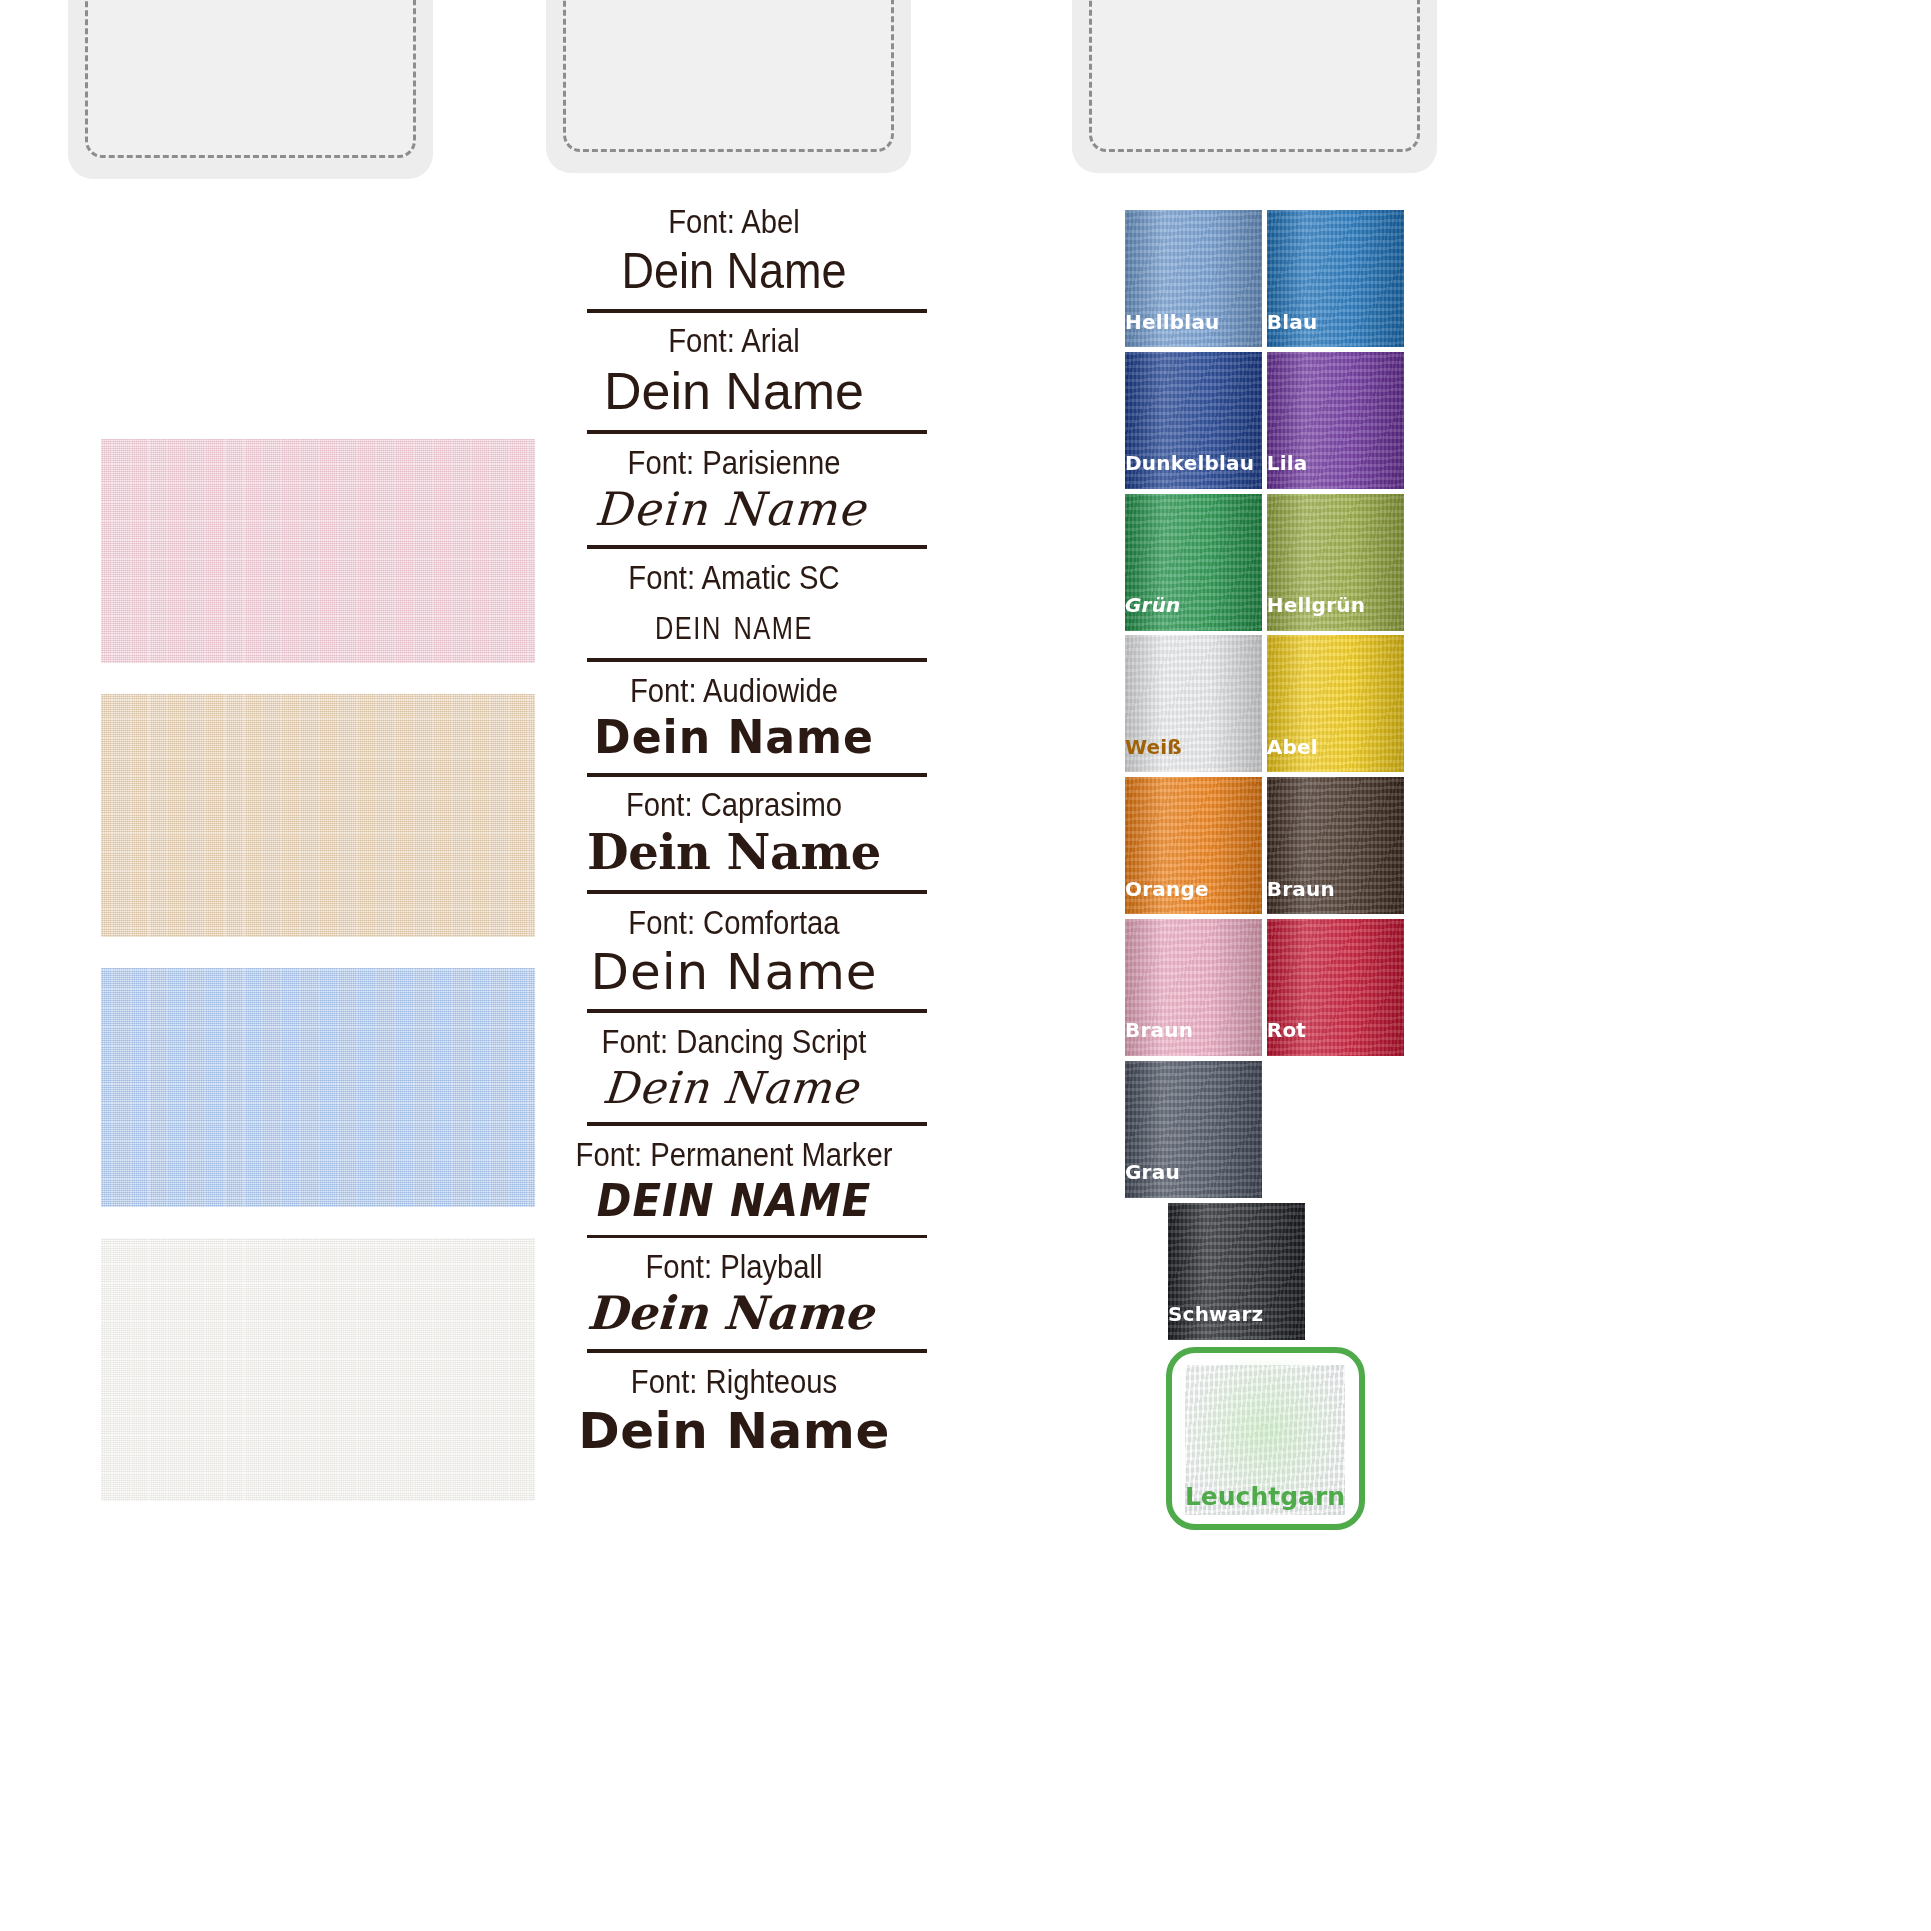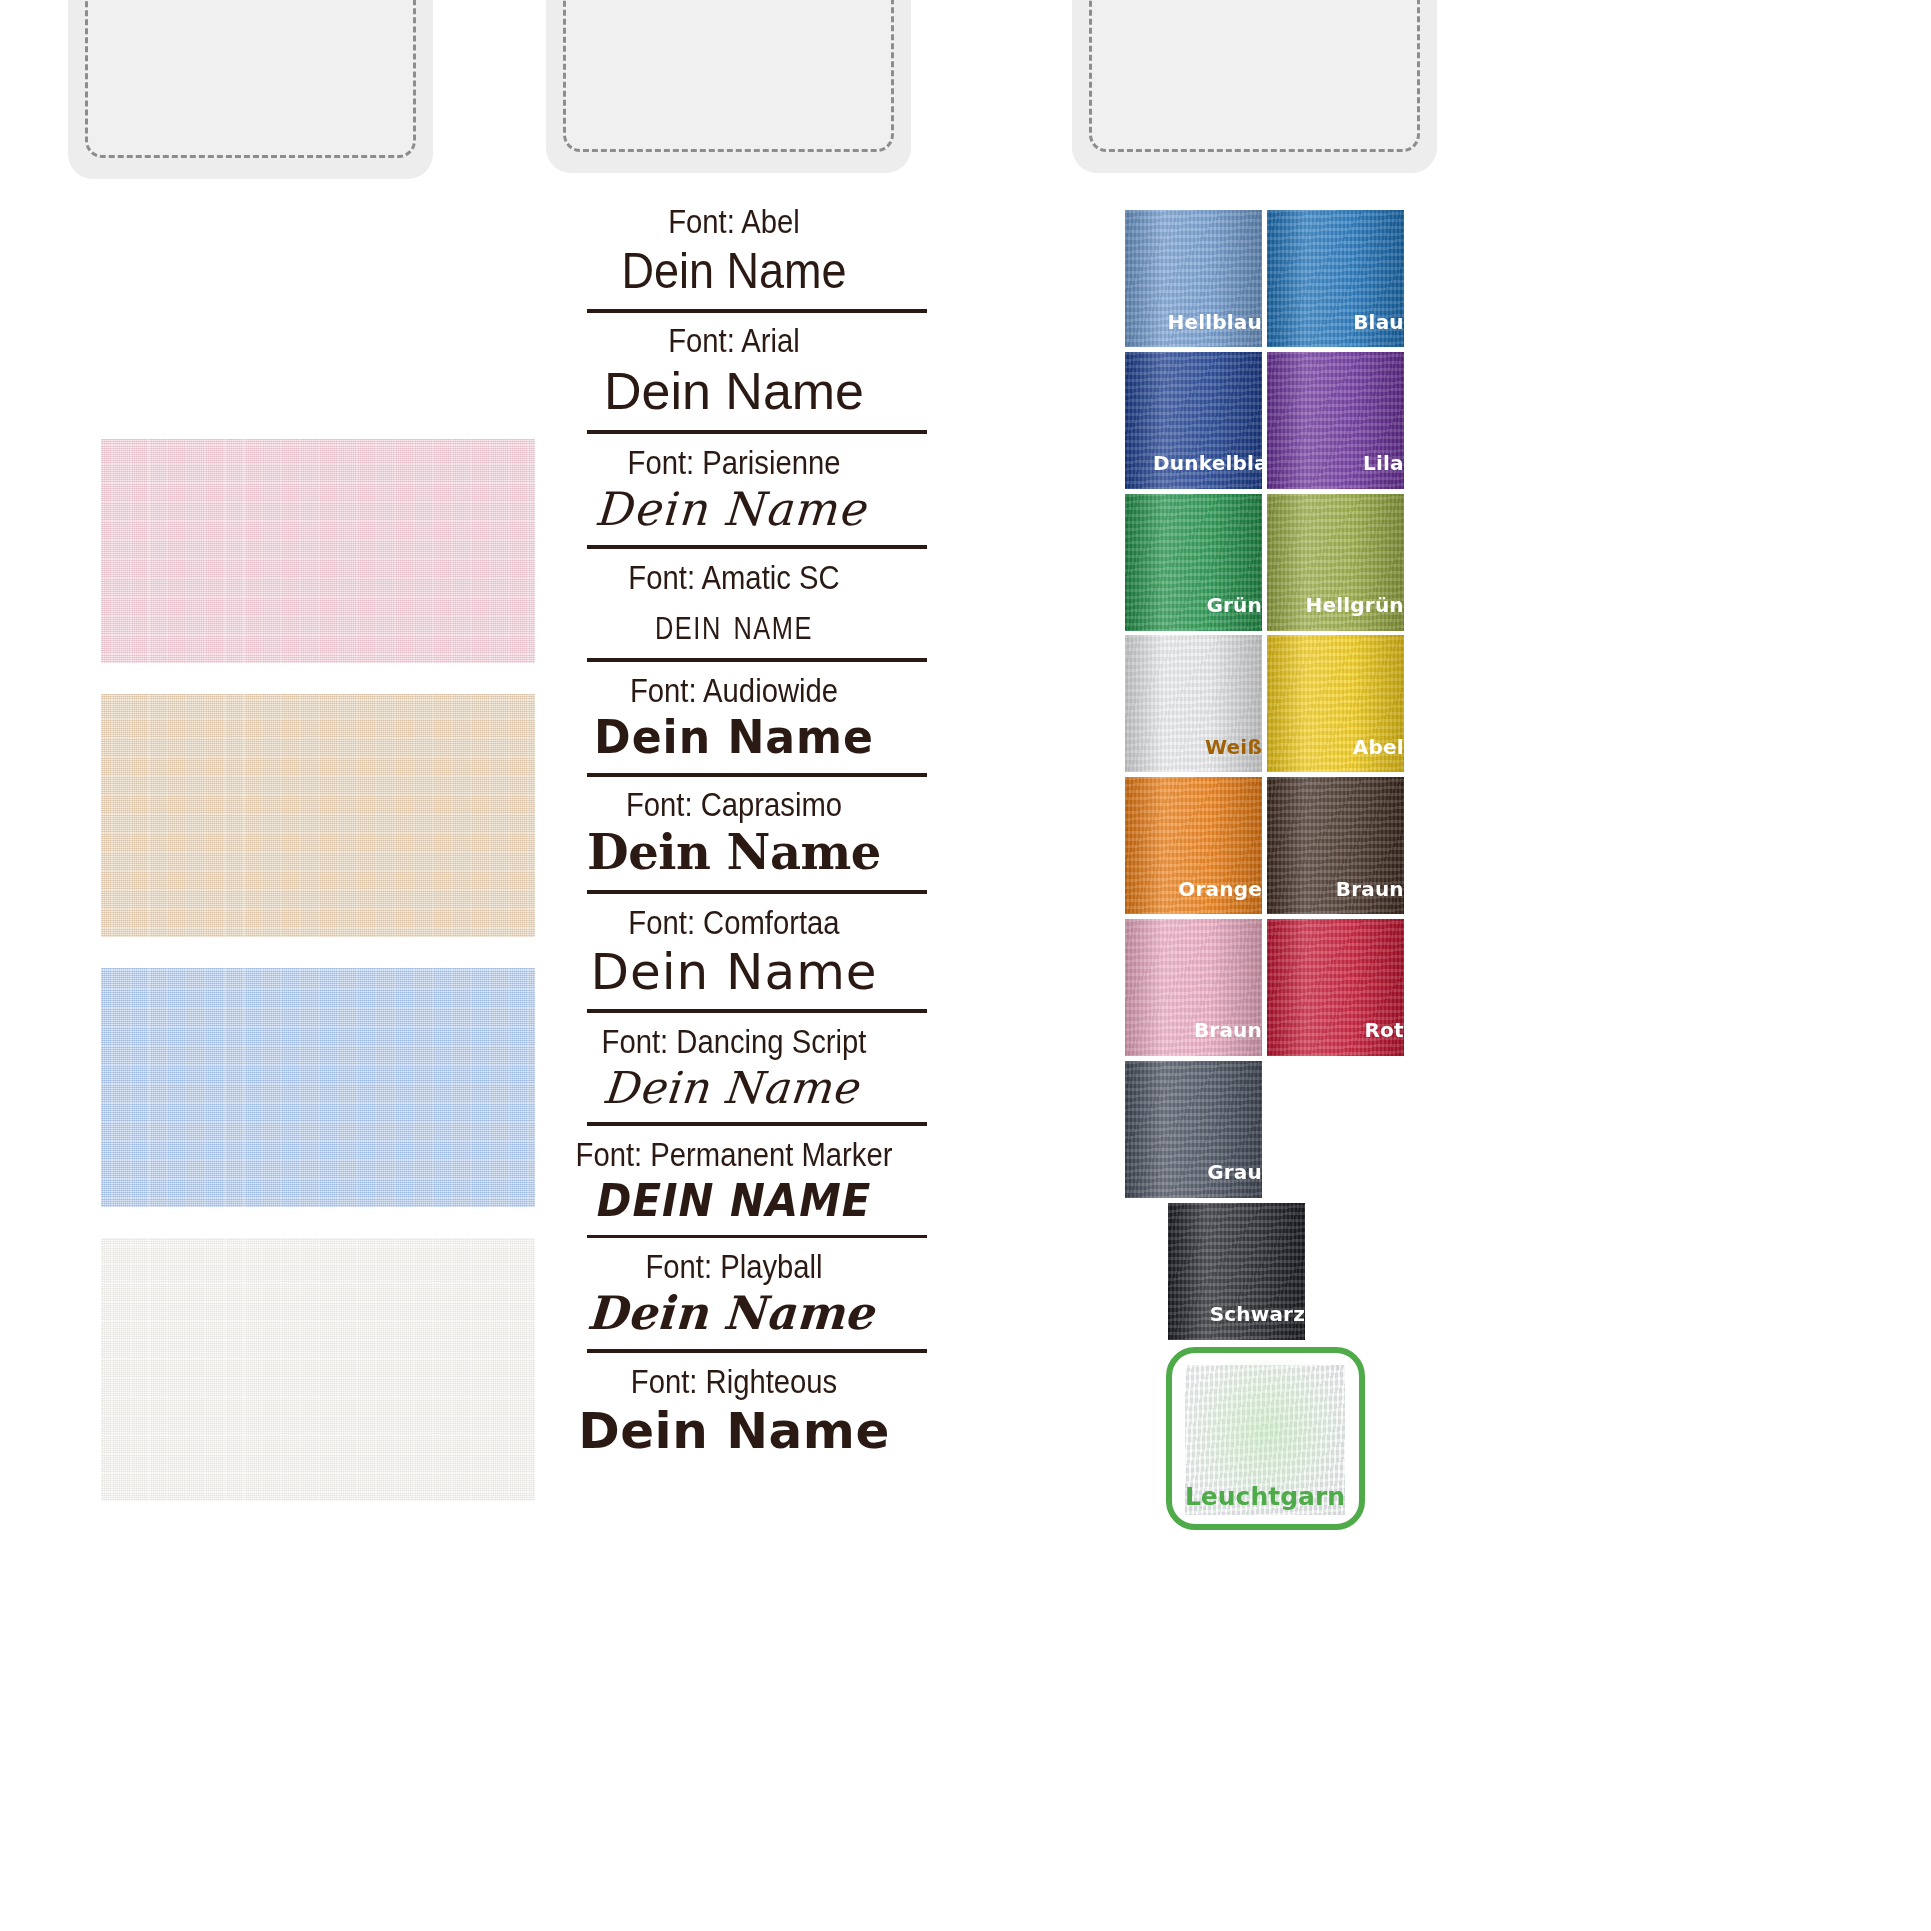--- a/index.html
+++ b/index.html
@@ -95,27 +95,26 @@
     background-image:
       repeating-linear-gradient(91deg, rgba(255,255,255,.10) 0 1.9px, rgba(0,0,0,.06) 1.9px 3.9px),
       repeating-linear-gradient(178deg, rgba(255,255,255,.14) 0 2.9px, rgba(0,0,0,.05) 2.9px 6.8px);
   }
   .thread-sw .gloss{
     position:absolute;inset:0;
     background:linear-gradient(90deg, rgba(0,0,0,.16) 0%, rgba(255,255,255,.20) 28%, rgba(255,255,255,.10) 62%, rgba(0,0,0,.18) 100%);
   }
   .thread-lbl{
     position:absolute;left:0;right:0;bottom:13.5px;
-    text-align:right;
+    text-align:left;
     font-family:"DejaVu Sans",sans-serif;
     font-weight:700;
     font-size:20px;
     color:#ffffff;
     letter-spacing:0.2px;
-    padding-left:28px;
   }
   .thread-lbl.dark{color:#a16207;}
 
   .leucht-wrap{
     margin-top:7.7px;
     width:280px;display:flex;justify-content:center;
   }
   .leucht{
     position:relative;
     width:199px;height:183px;
@@ -244,21 +243,21 @@
         <div class="thread-sw" style="background: rgb(27, 63, 147);">
           <div class="tex"></div>
           <div class="gloss"></div>
           <div class="thread-lbl">Dunkelblau</div>
         </div>
         <div class="thread-sw" style="background: rgb(107, 47, 158);">
           <div class="tex"></div>
           <div class="gloss"></div>
           <div class="thread-lbl">Lila</div>
         </div>
-        <div class="thread-sw" style="background: rgb(31, 147, 72);">
+        <div class="thread-sw" style="background: rgb(31, 147, 72); font-style: italic;">
           <div class="tex"></div>
           <div class="gloss"></div>
           <div class="thread-lbl">Grün</div>
         </div>
         <div class="thread-sw" style="background: rgb(150, 171, 62);">
           <div class="tex"></div>
           <div class="gloss"></div>
           <div class="thread-lbl">Hellgrün</div>
         </div>
         <div class="thread-sw" style="background: rgb(235, 236, 238);">

